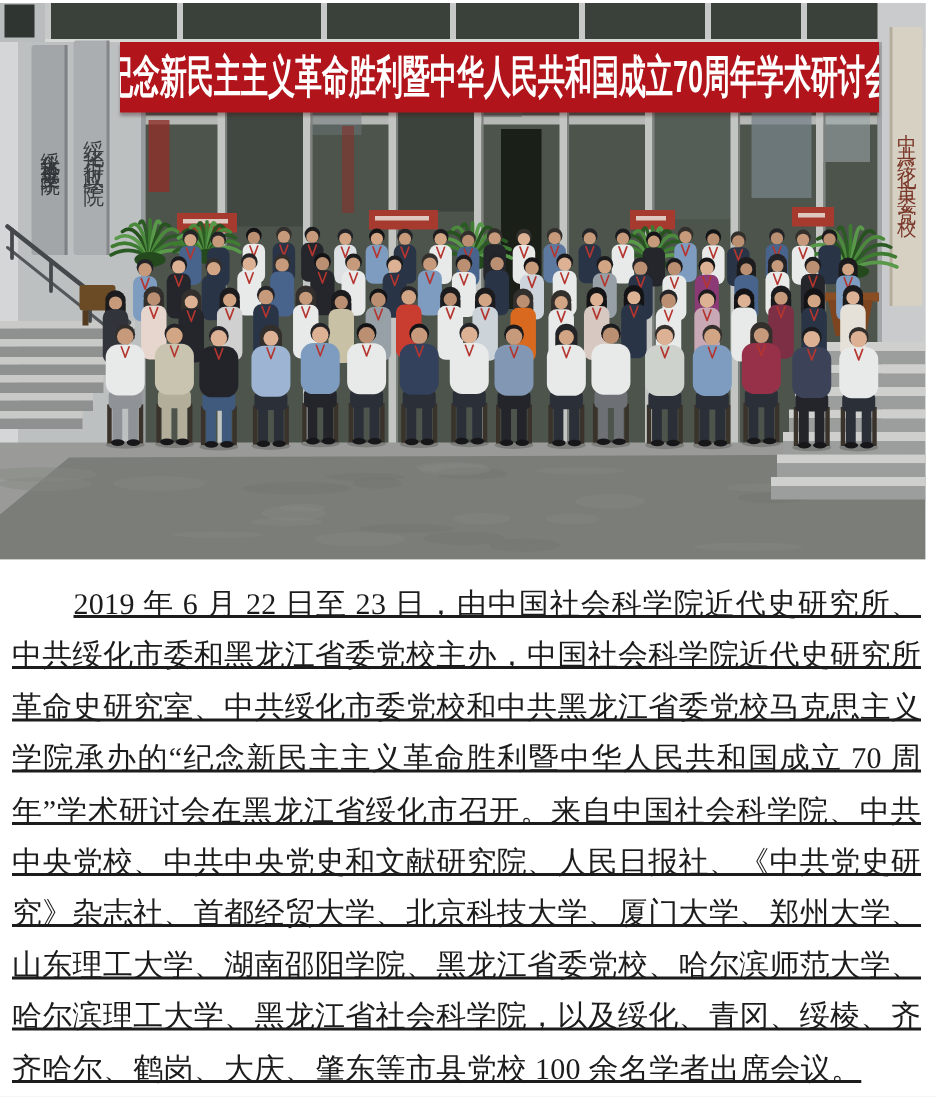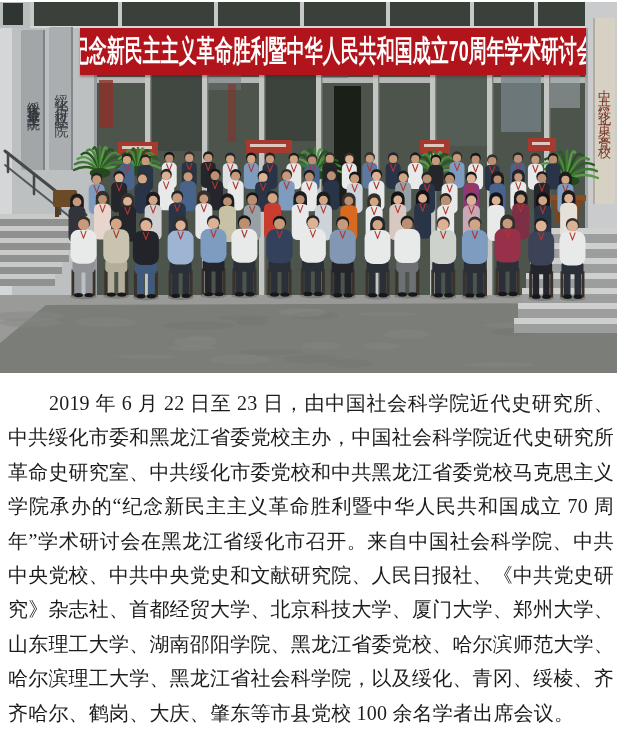--- a/index.html
+++ b/index.html
@@ -12,21 +12,21 @@
           box-shadow:0 2px 2px rgba(60,20,20,.35);}
   .banner-text{white-space:nowrap;font-family:"Liberation Sans","DejaVu Sans",sans-serif;
           font-weight:bold;font-size:30px;transform:scaleX(.60);letter-spacing:0;}
   .vsign{position:absolute;writing-mode:vertical-rl;text-orientation:upright;
           display:flex;align-items:center;justify-content:center;
           font-family:"Liberation Serif","DejaVu Serif",serif;}
   .sign-a{left:21px;top:29px;width:24px;height:138px;font-size:13px;letter-spacing:2px;color:#33373b;}
   .sign-b{left:49px;top:27px;width:24px;height:140px;font-size:14px;letter-spacing:5px;color:#3a3e42;}
   .sign-r{left:593px;top:18px;width:22px;height:182px;font-size:13px;letter-spacing:8px;color:#7b3729;}
   .caption{margin:13px 10px 0 8px;font-size:20px;line-height:34.4px;text-align:justify;
-           text-indent:41px;color:#1c1c1c;letter-spacing:0.2px;}
+           text-indent:41px;color:#1c1c1c;letter-spacing:0.2px;text-decoration:underline;}
 </style>
 </head>
 <body>
 
 <div class="page">
   <figure class="photo" style="margin:2px 7px 0 0;">
     <svg id="scene" width="617" height="371" viewBox="0 0 617 371">
         <rect x="0" y="0" width="617" height="371" fill="#c7cac8" rx="0" opacity="1"></rect>
         <rect x="0" y="0" width="617" height="30" fill="#9aa09d" rx="0" opacity="1"></rect>
         <rect x="30" y="0" width="556" height="26" fill="#3a413a" rx="0" opacity="1"></rect>

